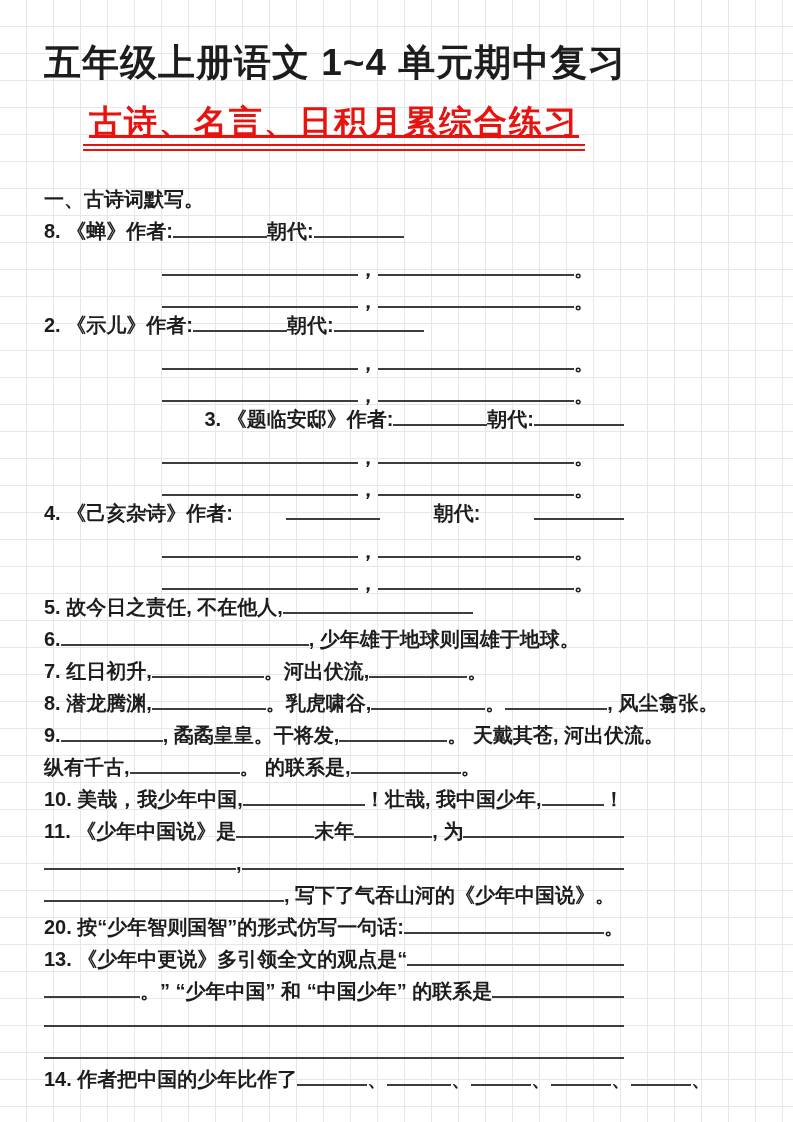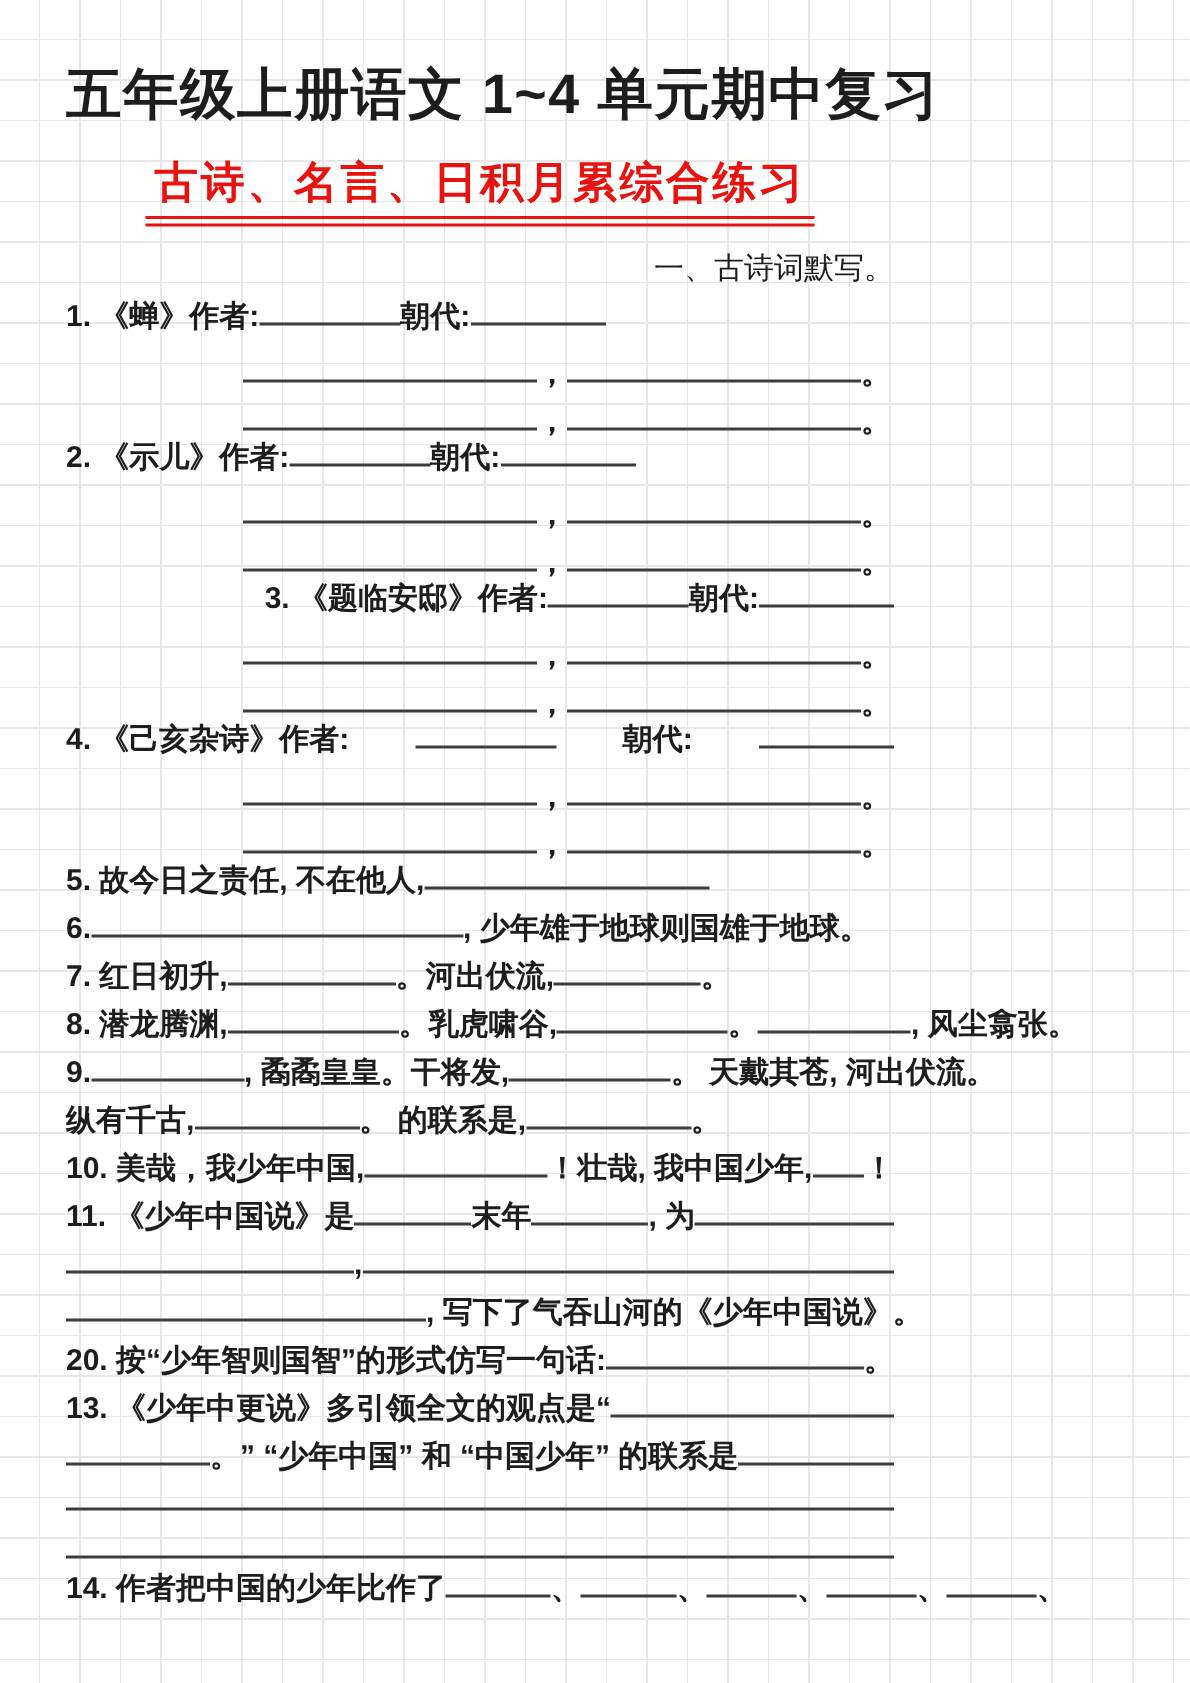--- a/index.html
+++ b/index.html
@@ -13,37 +13,38 @@
   html,body{margin:0;padding:0;}
   body{
     width:793px;height:1122px;overflow:hidden;
     background-color:var(--bg);
     background-image:
       repeating-linear-gradient(to right, transparent 0px, transparent 26px, var(--grid) 26px, var(--grid) 27px),
       repeating-linear-gradient(to bottom, transparent 0px, transparent 26px, var(--grid) 26px, var(--grid) 27px);
     font-family:"Liberation Sans","DejaVu Sans",sans-serif;
     color:var(--ink);
   }
-  .page{width:648px;height:1122px;padding:40px 52px 0 44px;}
+  .page{width:648px;height:1122px;padding:40px 24px 0 44px;}
   h1.title{
     margin:0;text-align:center;
     font-size:37px;line-height:46px;font-weight:700;color:var(--ink);
     letter-spacing:1px;white-space:nowrap;
   }
   .subtitle-wrap{margin:16px 0 0;text-align:center;}
   .subtitle{
     display:inline-block;
-    font-size:29px;line-height:40px;font-weight:700;color:var(--red);
+    font-size:33px;line-height:40px;font-weight:700;color:var(--red);
     letter-spacing:2px;white-space:nowrap;
     border-bottom:7px double var(--red);
     padding:0 6px 2px 6px;
+    text-decoration:underline;
   }
   .section{
-    margin-top:16px;
-    font-size:20px;line-height:24px;font-weight:400;color:var(--ink);text-align:right;
+    margin-top:36px;
+    font-size:20px;line-height:24px;font-weight:700;color:var(--ink);
   }
   #lines{margin-top:4px;}
   .row{
     display:flex;align-items:baseline;
     height:32px;line-height:32px;
     font-size:20px;font-weight:600;color:var(--ink);
   }
   .txt{white-space:pre;flex:0 0 auto;}
   .blank{
     flex:0 0 auto;height:20px;
@@ -55,21 +56,21 @@
 <body>
 
 <div class="page">
   <h1 class="title">五年级上册语文 1~4 单元期中复习</h1>
   <div class="subtitle-wrap">
     <span class="subtitle">古诗、名言、日积月累综合练习</span>
   </div>
   <div class="section">一、古诗词默写。</div>
   <div id="lines">
       <div class="row">
-        <span class="txt">1. 《蝉》作者:</span>
+        <span class="txt">8. 《蝉》作者:</span>
         <span class="blank" style="width: 94px;"></span>
         <span class="txt">朝代:</span>
         <span class="blank" style="width: 90px;"></span>
       </div>
       <div class="row" style="padding-left: 118px; margin-top: 6px;">
         <span class="blank" style="width: 196px;"></span>
         <span class="txt">，</span>
         <span class="blank" style="width: 196px;"></span>
         <span class="txt">。</span>
       </div>

